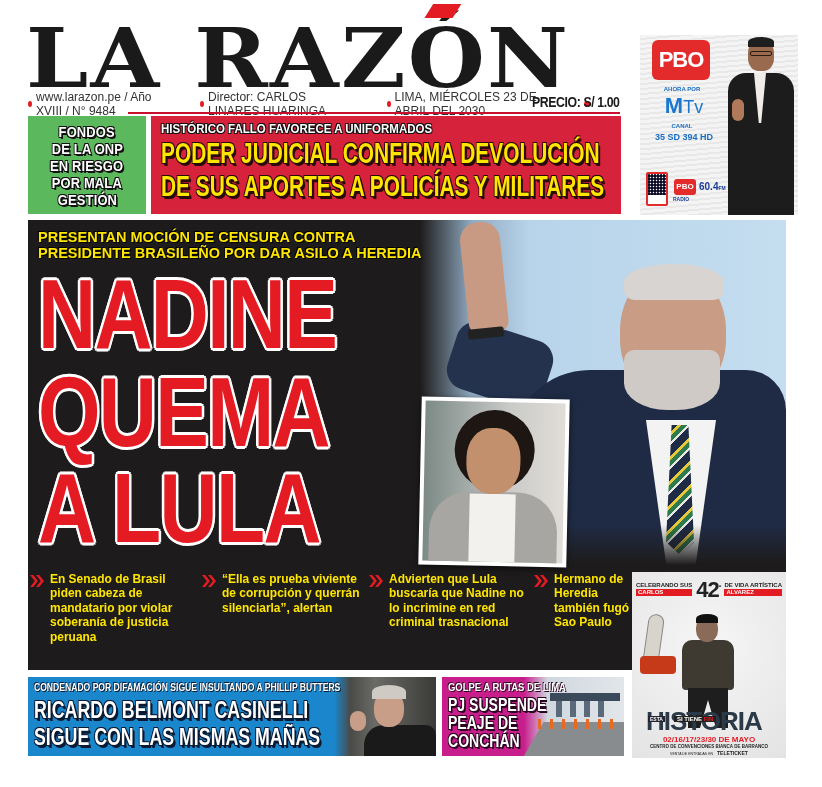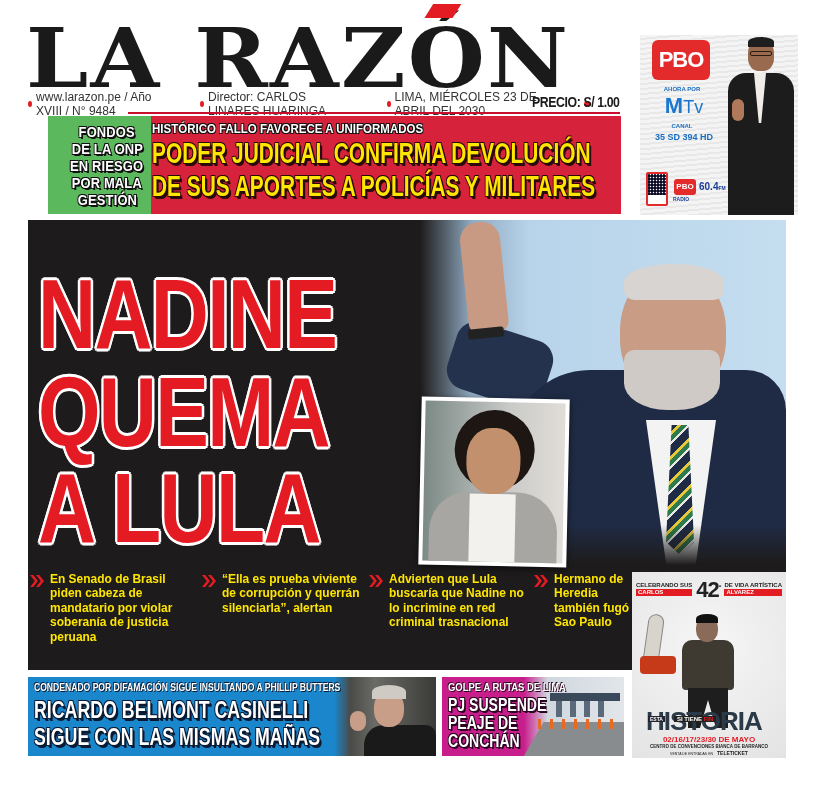--- a/index.html
+++ b/index.html
@@ -67,30 +67,30 @@
     .pbo-person .head { position: absolute; left: 22px; top: 4px; width: 26px; height: 32px; background: #9a6a4e; border-radius: 45% 45% 40% 40%; }
     .pbo-person .hair { position: absolute; left: 22px; top: 2px; width: 26px; height: 10px; background: #1e1e1e; border-radius: 50% 50% 0 0; }
     .pbo-person .glasses { position: absolute; left: 24px; top: 16px; width: 22px; height: 5px; border: 1.5px solid #2a1a10; border-radius: 2px; }
     .pbo-person .body { position: absolute; left: 2px; top: 38px; width: 66px; height: 142px; background: #1c1c1c; border-radius: 18px 18px 0 0; }
     .pbo-person .shirt { position: absolute; left: 28px; top: 38px; width: 12px; height: 50px; background: #f0ece8; clip-path: polygon(0 0, 100% 0, 60% 100%, 40% 100%); }
     .pbo-person .thumb { position: absolute; left: 6px; top: 64px; width: 12px; height: 22px; background: #b07a5a; border-radius: 6px; }
 
     
     .onp-box {
       position: absolute; left: 28px; top: 116px; width: 118px; height: 98px; background: #5cb85c;
-      display: flex; flex-direction: column; align-items: center; justify-content: center; margin-left: 20px;
+      display: flex; flex-direction: column; align-items: center; justify-content: center;
     }
     .onp-box span {
       display: block; color: #fff; font-weight: 900; font-size: 15px; line-height: 17px; letter-spacing: 0.2px;
       text-shadow: 1px 1px 0 #111, -1px -1px 0 #111, 1px -1px 0 #111, -1px 1px 0 #111, 2px 2px 0 #111;
       transform: scaleX(0.86); white-space: nowrap;
     }
     .pj-box {
       position: absolute; left: 151px; top: 116px; width: 470px; height: 98px; background: #d6223a;
-      padding: 5px 0 0 1px;
+      padding: 5px 0 0 10px;
     }
     .pj-kicker {
       color: #fff; font-weight: 900; font-size: 12.5px; letter-spacing: 0px; white-space: nowrap;
       text-shadow: 1px 1px 0 #111, -1px -1px 0 #111, 1px -1px 0 #111, -1px 1px 0 #111;
       transform: scaleX(0.92); transform-origin: left center; line-height: 16px;
     }
     .pj-headline {
       color: #ffe600; font-weight: 900; font-size: 29px; line-height: 33px; white-space: nowrap;
       text-shadow: 2px 2px 0 #2a0a0a, -1px -1px 0 #2a0a0a, 1px -1px 0 #2a0a0a, -1px 1px 0 #2a0a0a, 3px 3px 0 #2a0a0a;
       transform: scaleX(0.72); transform-origin: left center;
@@ -292,20 +292,24 @@
     <div class="lula-shirt"></div>
     <div class="lula-tie"></div>
     <div class="lula-head"></div>
     <div class="lula-hair"></div>
     <div class="lula-beard"></div>
     <div class="lula-hand"></div>
     <div class="lula-watch"></div>
     <div class="main-photo-fade"></div>
   </div>
 
+  <div class="kicker">
+    <div>PRESENTAN MOCIÓN DE CENSURA CONTRA</div>
+    <div>PRESIDENTE BRASILEÑO POR DAR ASILO A HEREDIA</div>
+  </div>
 
   <div class="headline l1">NADINE</div>
   <div class="headline l2">QUEMA</div>
   <div class="headline l3">A LULA</div>
 
   <div class="nadine-photo">
     <div class="nadine-inner">
       <div class="nadine-hair"></div>
       <div class="nadine-coat"></div>
       <div class="nadine-top"></div>

